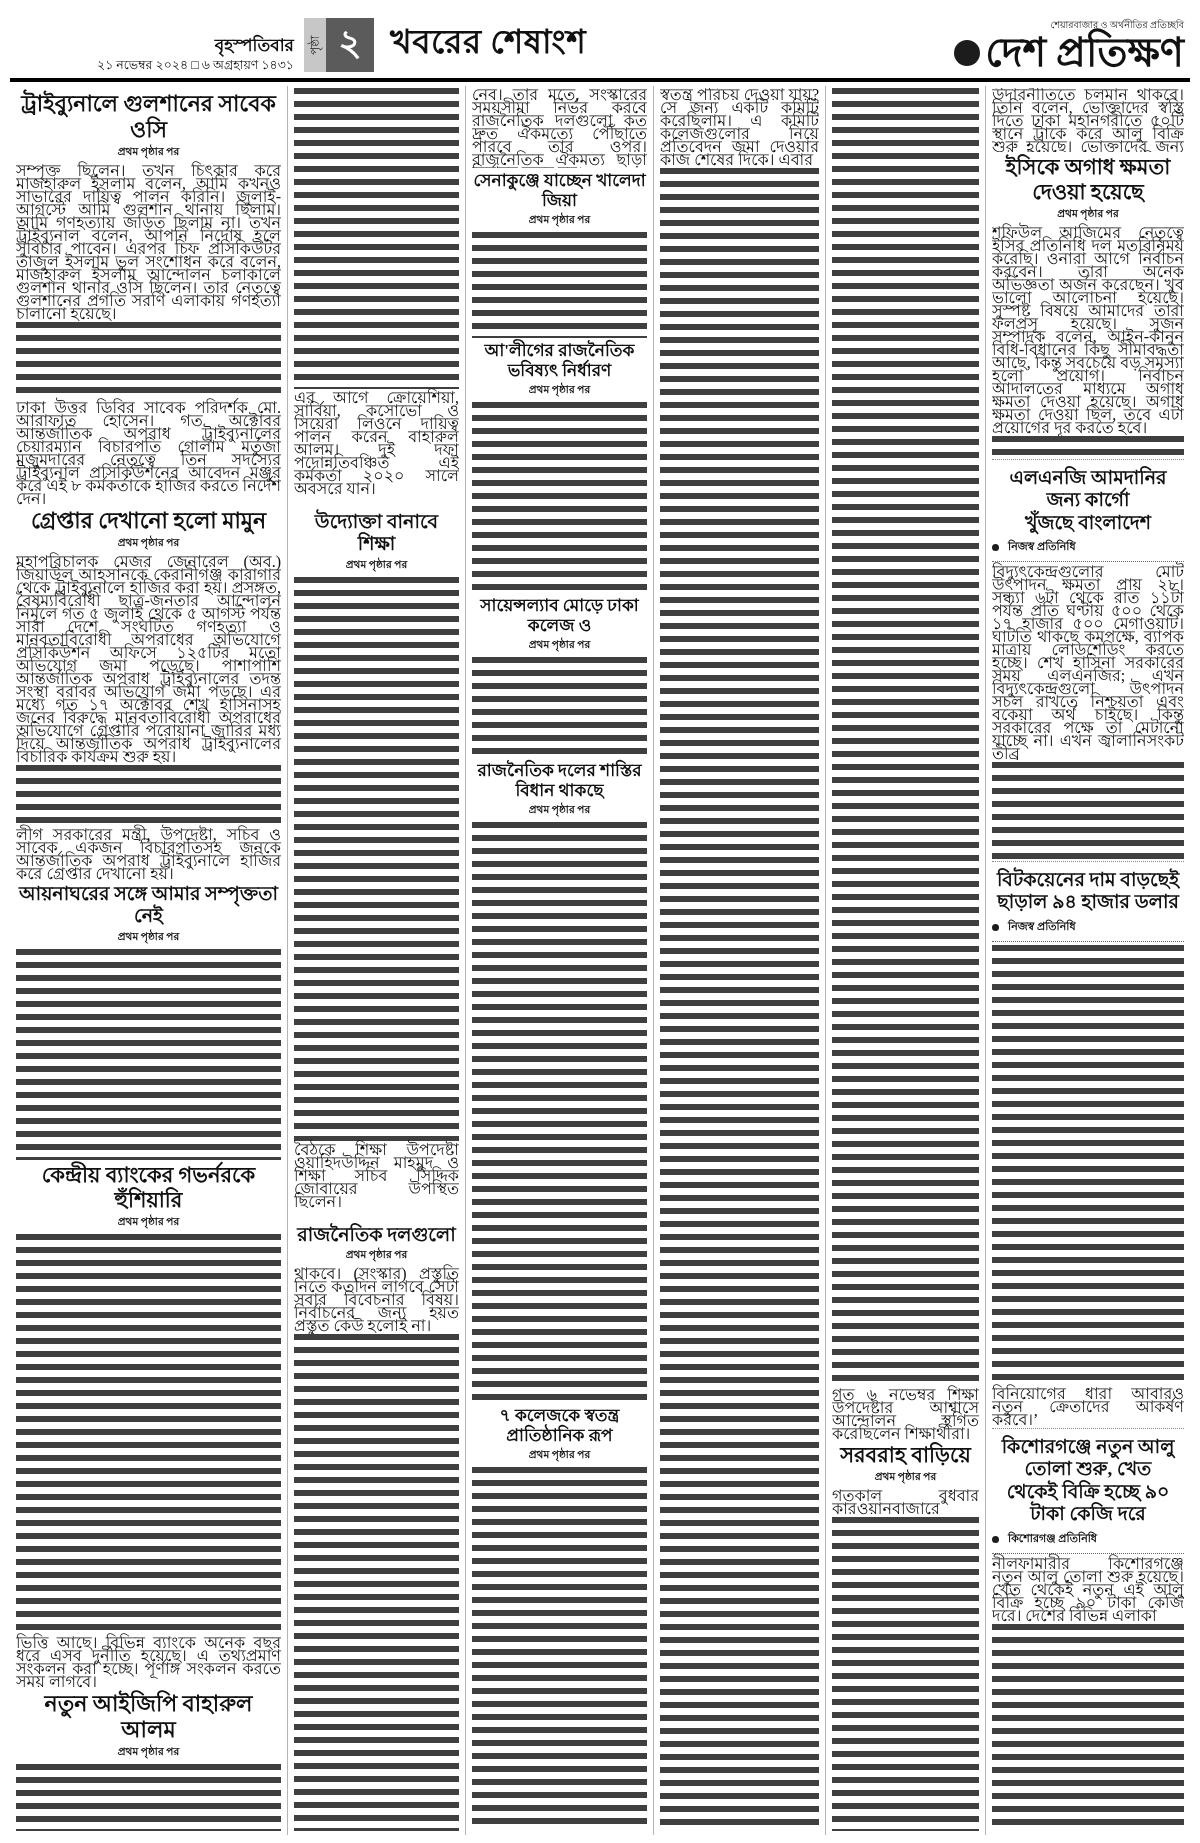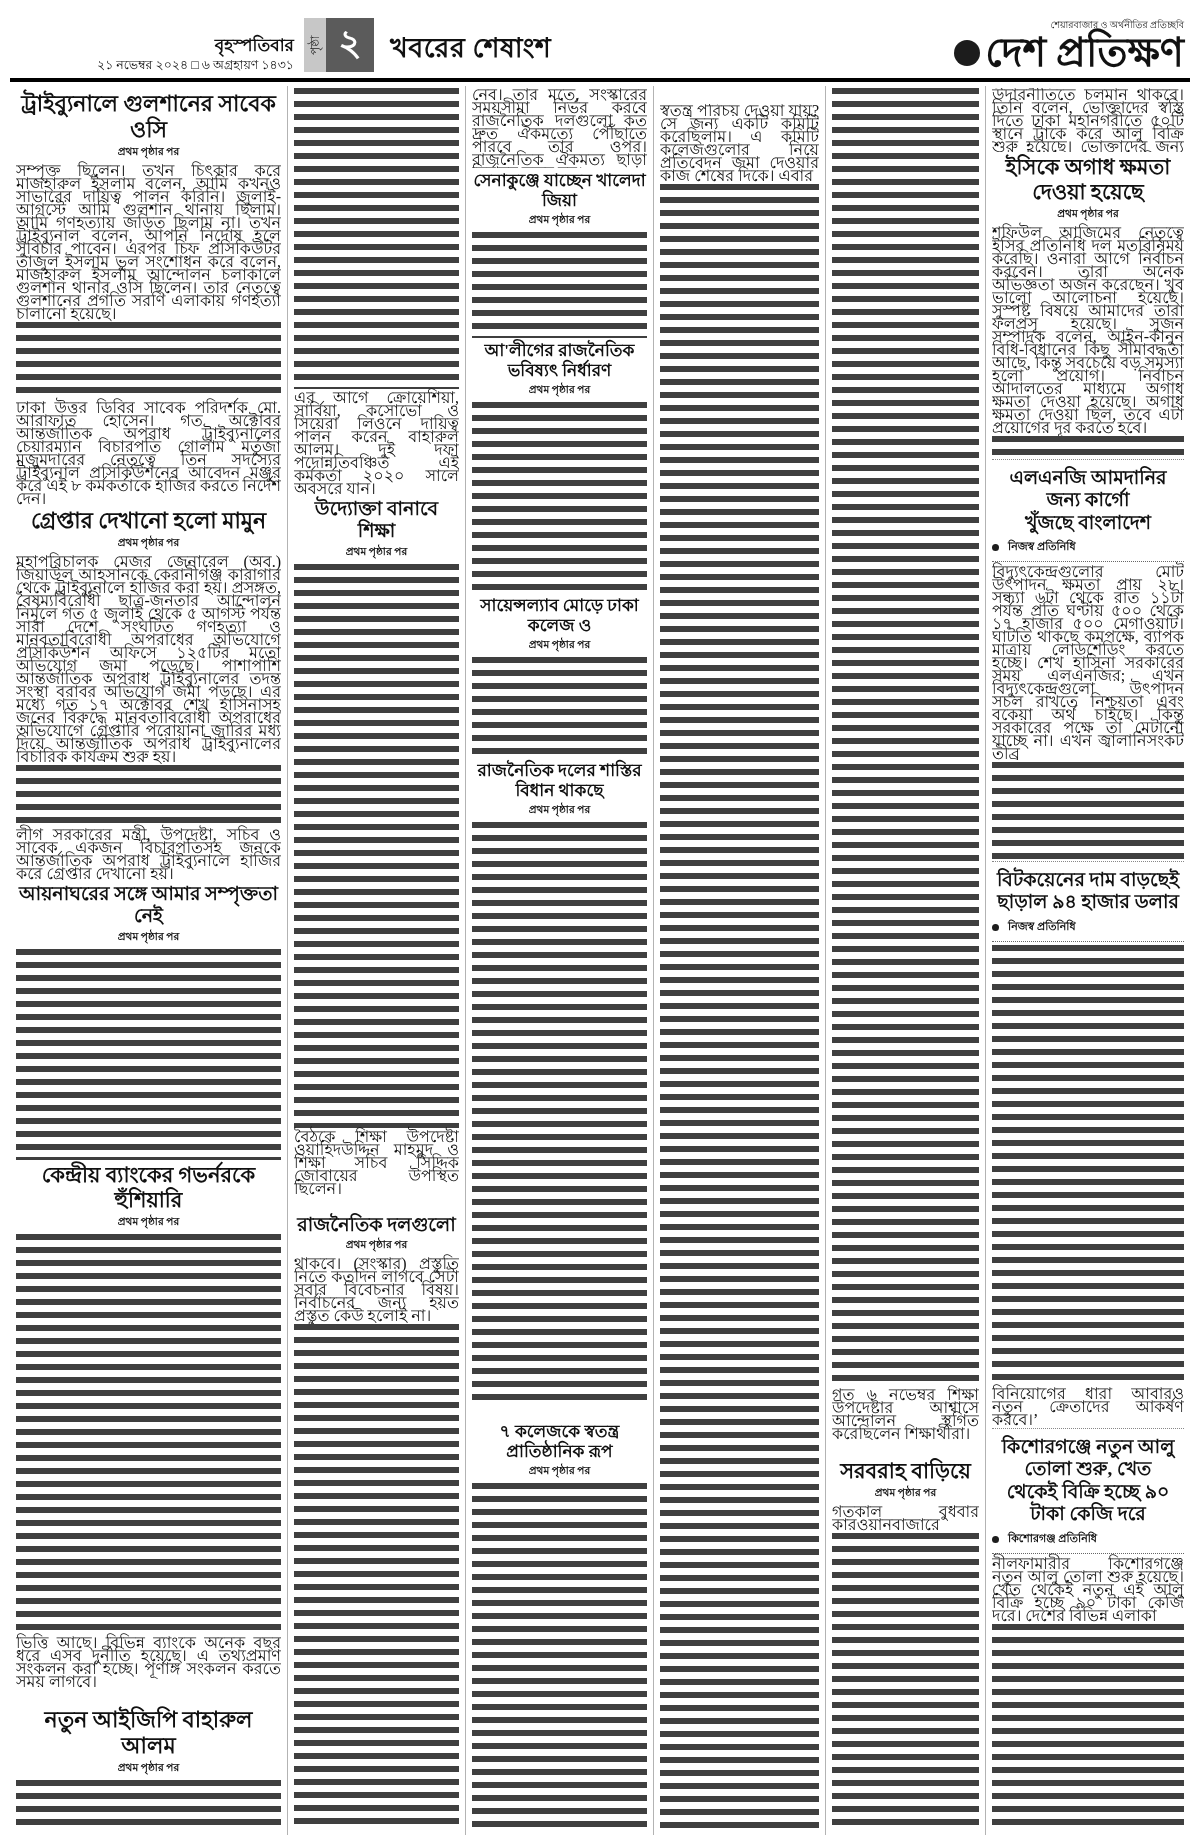--- a/index.html
+++ b/index.html
@@ -7,35 +7,35 @@
   .page{position:relative;width:1200px;height:1843px;overflow:hidden;background:#fff;}
 
   
   .mast{display:flex;align-items:flex-end;padding:24px 12px 6px 12px;height:78px;box-sizing:border-box;}
   .dateblock{margin-left:85px;text-align:right;line-height:1.15;}
   .day{font-size:17px;font-weight:700;}
   .dateline{font-size:12.5px;margin-top:2px;}
   .pagebox{display:flex;margin-left:10px;}
   .pageword{width:22px;height:54px;background:#c7c7c7;color:#222;font-size:12px;display:flex;align-items:center;justify-content:center;writing-mode:vertical-rl;transform:rotate(180deg);}
   .pagenum{width:48px;height:54px;background:#5b5b5b;color:#fff;font-size:36px;font-weight:700;display:flex;align-items:center;justify-content:center;}
-  .section{font-size:27px;font-weight:800;margin-left:16px;letter-spacing:.5px;white-space:nowrap;text-align:right;}
+  .section{font-size:33px;font-weight:800;margin-left:16px;letter-spacing:.5px;white-space:nowrap;text-align:right;}
   .brand{margin-left:auto;text-align:right;padding-right:4px;}
   .tagline{font-size:9.5px;color:#222;margin-bottom:1px;}
   .paper{font-size:40px;font-weight:800;line-height:.95;display:flex;align-items:center;gap:5px;justify-content:space-between;}
   .emblem{width:26px;height:26px;border-radius:50%;background:#1c1c1c;display:inline-block;flex:0 0 auto;}
   .topRule{height:4px;background:#000;margin:0 10px;}
 
   
   .cols{display:flex;padding:0 10px;height:1749px;box-sizing:border-box;margin-top:4px;}
   .col{box-sizing:border-box;padding:2px 6px 4px 6px;display:flex;flex-direction:column;min-width:0;}
   .col+.col{border-left:1px solid #b3b3b3;}
-  .c1{width:277px;} .c2{width:178px;} .c3{width:188px;} .c4{width:172px;} .c5{width:160px;} .c6{width:205px;}
+  .c1{width:277px;} .c2{width:178px;gap:13px;} .c3{width:188px;} .c4{width:172px;} .c5{width:160px;} .c6{width:205px;}
 
   .art{display:flex;flex-direction:column;overflow:hidden;box-sizing:border-box;}
-  .grow{flex:1 1 auto;margin-top:16px;}
+  .grow{flex:1 1 auto;}
   .hl{font-weight:700;text-align:center;line-height:1.18;margin:3px 0 1px;}
   .h22{font-size:22px;} .h19{font-size:19px;} .h17{font-size:17px;} .h21{font-size:21px;}
   .pre{white-space:pre-line;}
   .cont{font-size:10.5px;font-weight:700;text-align:center;margin:0 0 3px;}
   .body{font-size:16px;line-height:13px;text-align:justify;margin:0 0 2px;}
   .tail{margin-top:2px;margin-bottom:0;}
   .fill{flex:1 1 auto;min-height:10px;background:repeating-linear-gradient(to bottom,#3f3f3f 0px,#3f3f3f 6px,#ffffff 6px,#ffffff 13px);}
   .byline{font-size:11px;font-weight:700;display:flex;align-items:center;gap:9px;border-bottom:1px dotted #666;padding:2px 0 4px;margin:1px 0 3px;}
   .bdot{width:7px;height:7px;border-radius:50%;background:#1d1d1d;flex:0 0 auto;}
   .sepTop{border-top:1px dotted #888;padding-top:4px;margin-top:2px;justify-content:center;}

